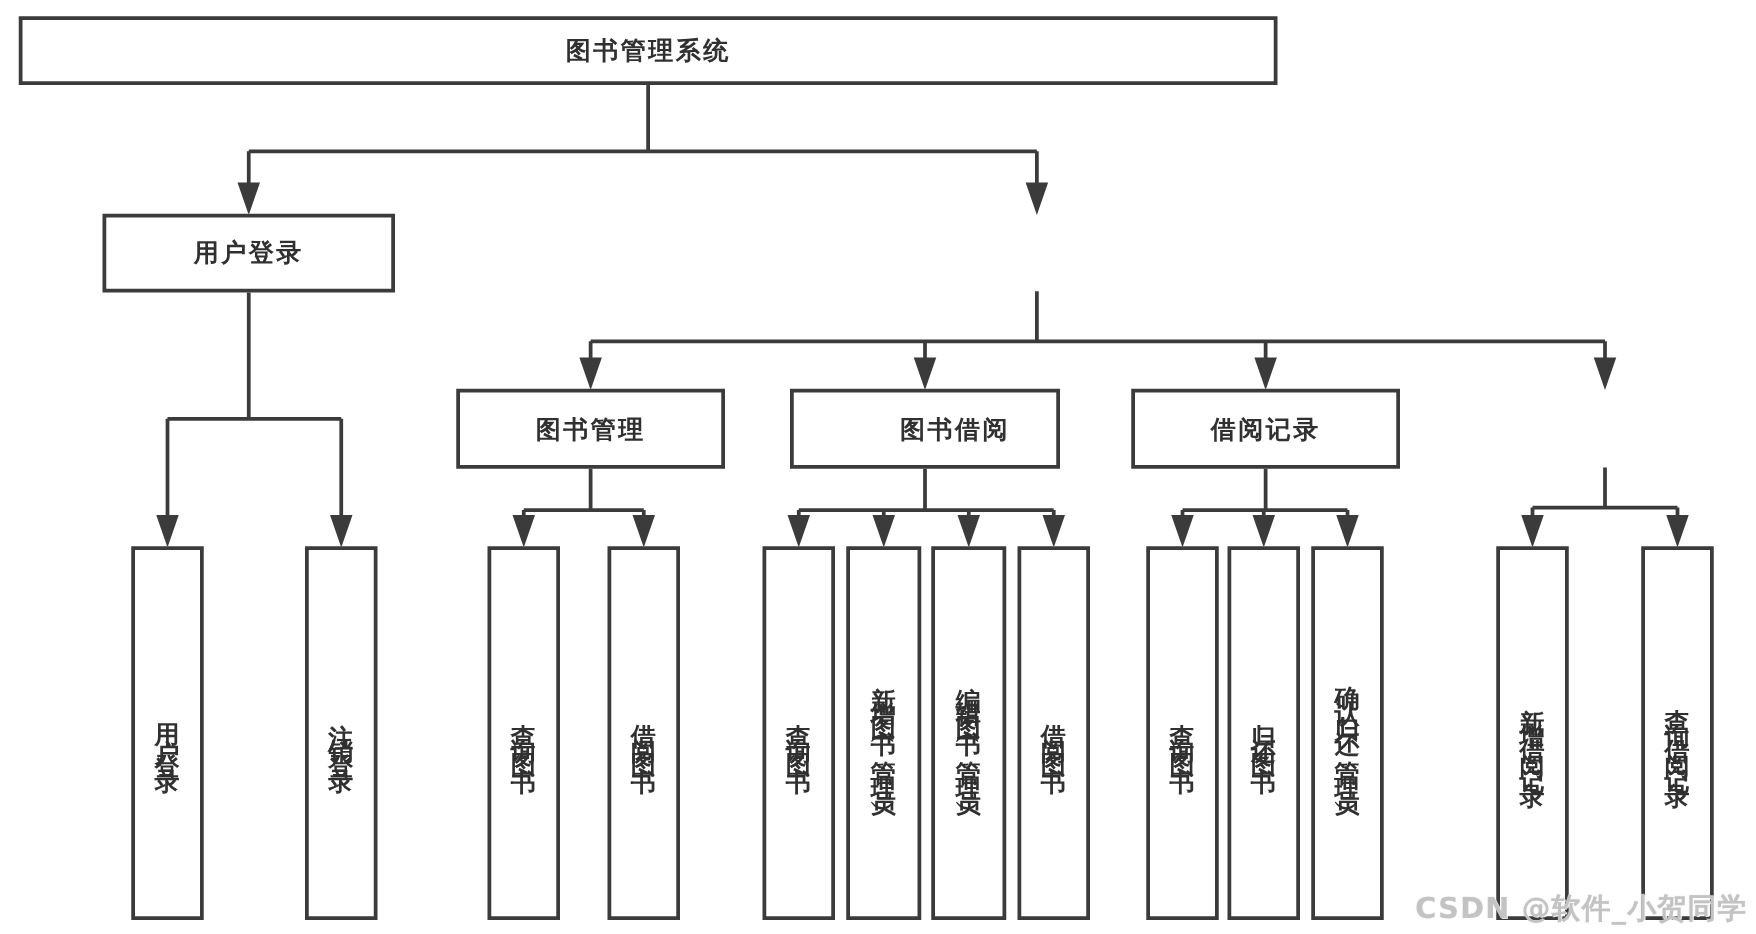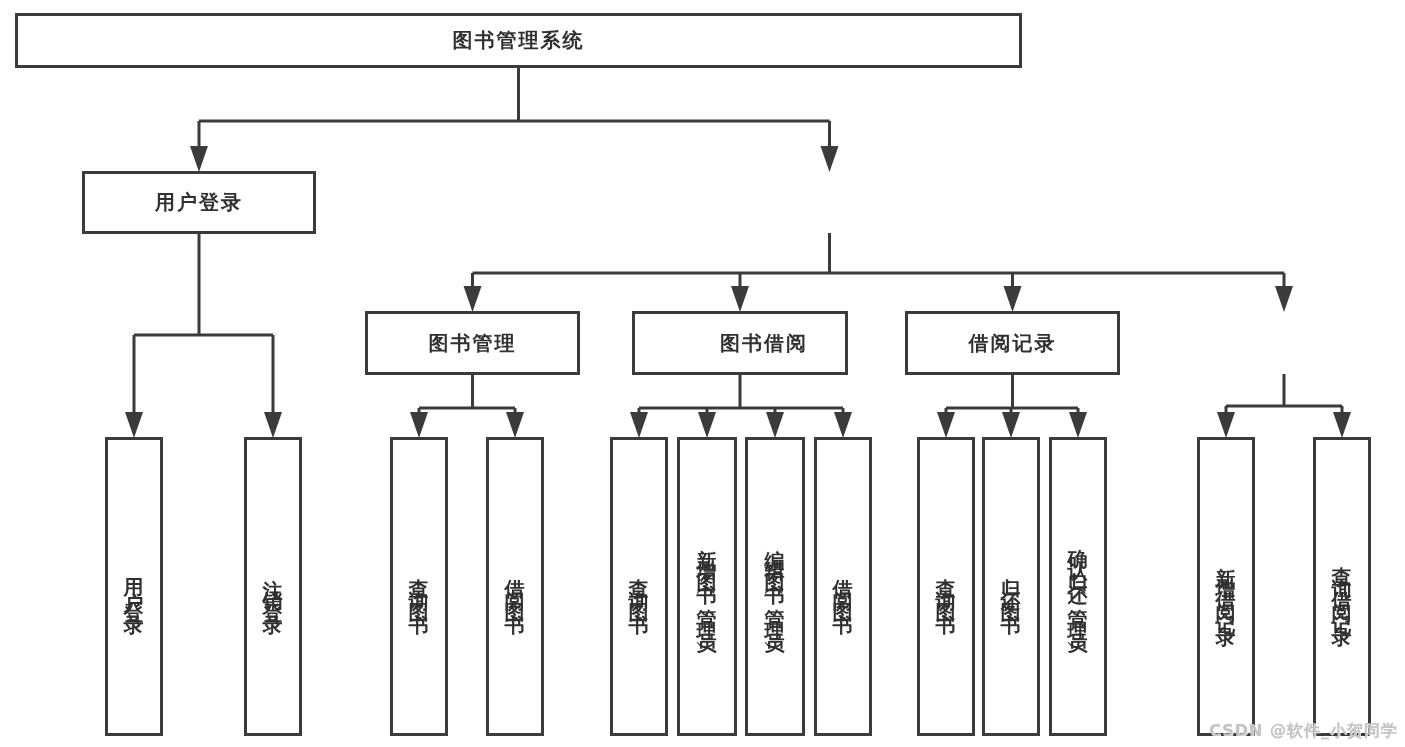--- a/index.html
+++ b/index.html
@@ -49,21 +49,21 @@
     writing-mode: vertical-rl;
     font-size: 20px;
     letter-spacing: 12px;
     line-height: 1;
   }
   .watermark {
     position: absolute;
     right: 7px;
     bottom: 5px;
     z-index: 5;
-    font-size: 16px;
+    font-size: 23px;
     letter-spacing: 1px;
     color: var(--watermark-color, #c4c3c3);
     text-shadow: 1px 1px 0 rgba(255,255,255,0.85), 0 0 1px rgba(140,140,140,0.45);
     white-space: nowrap;
     margin-top: 28px;
   }
 </style>
 </head>
 <body>
 

